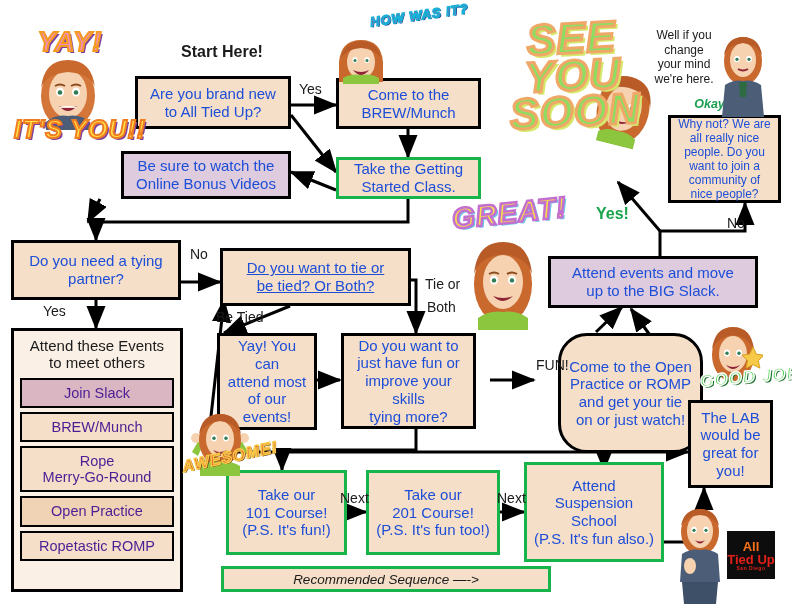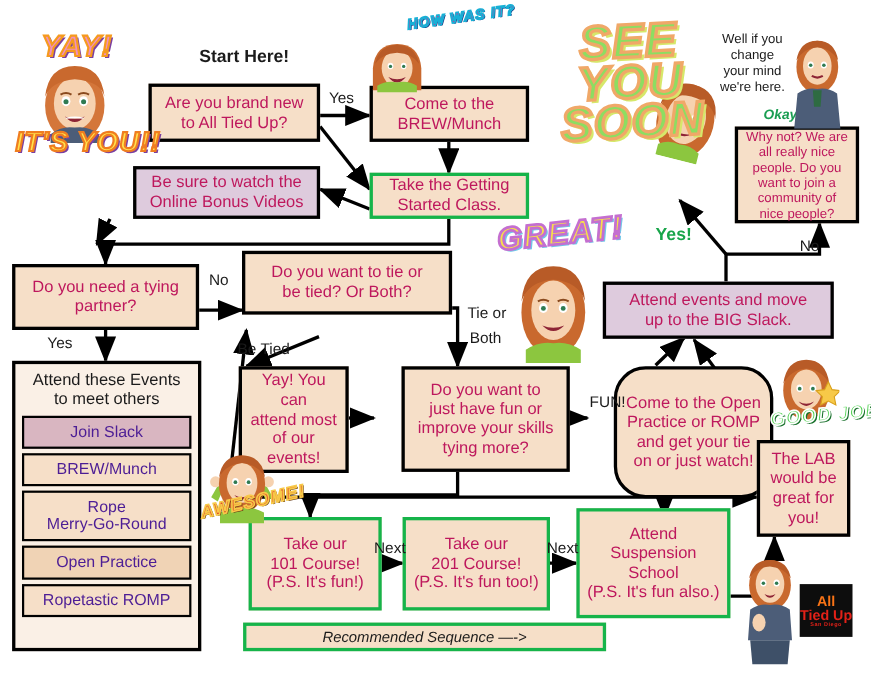--- a/index.html
+++ b/index.html
@@ -24,21 +24,21 @@
   }
   .node{
     position:absolute;
     box-sizing:border-box;
     background:#f6dfc8;
     border:3px solid #000000;
     display:flex;
     align-items:center;
     justify-content:center;
     text-align:center;
-    color:#be185d;
+    color:#1d4ed8;
     font-size:15px;
     line-height:1.18;
     padding:3px 5px;
     z-index:3;
   }
   .node.purple{ background:#decbdd; }
   .node.green-border{ border-color:#16b44a; }
 
   .edge-label{
     position:absolute;
@@ -305,37 +305,37 @@
     </div>
   </div>
 
   <div class="node" style="left:11px;top:240px;width:170px;height:60px;">
     <div>
       <div>Do you need a tying</div>
       <div>partner?</div>
     </div>
   </div>
 
-  <div class="node" style="left:220px;top:228px;width:191px;height:58px;">
+  <div class="node" style="left:220px;top:248px;width:191px;height:58px;text-decoration:underline;">
     <div>
       <div>Do you want to tie or</div>
       <div>be tied? Or Both?</div>
     </div>
   </div>
 
   <div class="node" style="left:217px;top:333px;width:100px;height:97px;">
     <div>
       <div>Yay! You can</div>
       <div>attend most</div>
       <div>of our</div>
       <div>events!</div>
     </div>
   </div>
 
-  <div class="node" style="left:341px;top:333px;width:153px;height:96px;margin-left:24px;">
+  <div class="node" style="left:341px;top:333px;width:135px;height:96px;">
     <div>
       <div>Do you want to</div>
       <div>just have fun or</div>
       <div>improve your skills</div>
       <div>tying more?</div>
     </div>
   </div>
 
   <div class="node" style="left:558px;top:333px;width:145px;height:120px;border-radius:29px;">
     <div>

